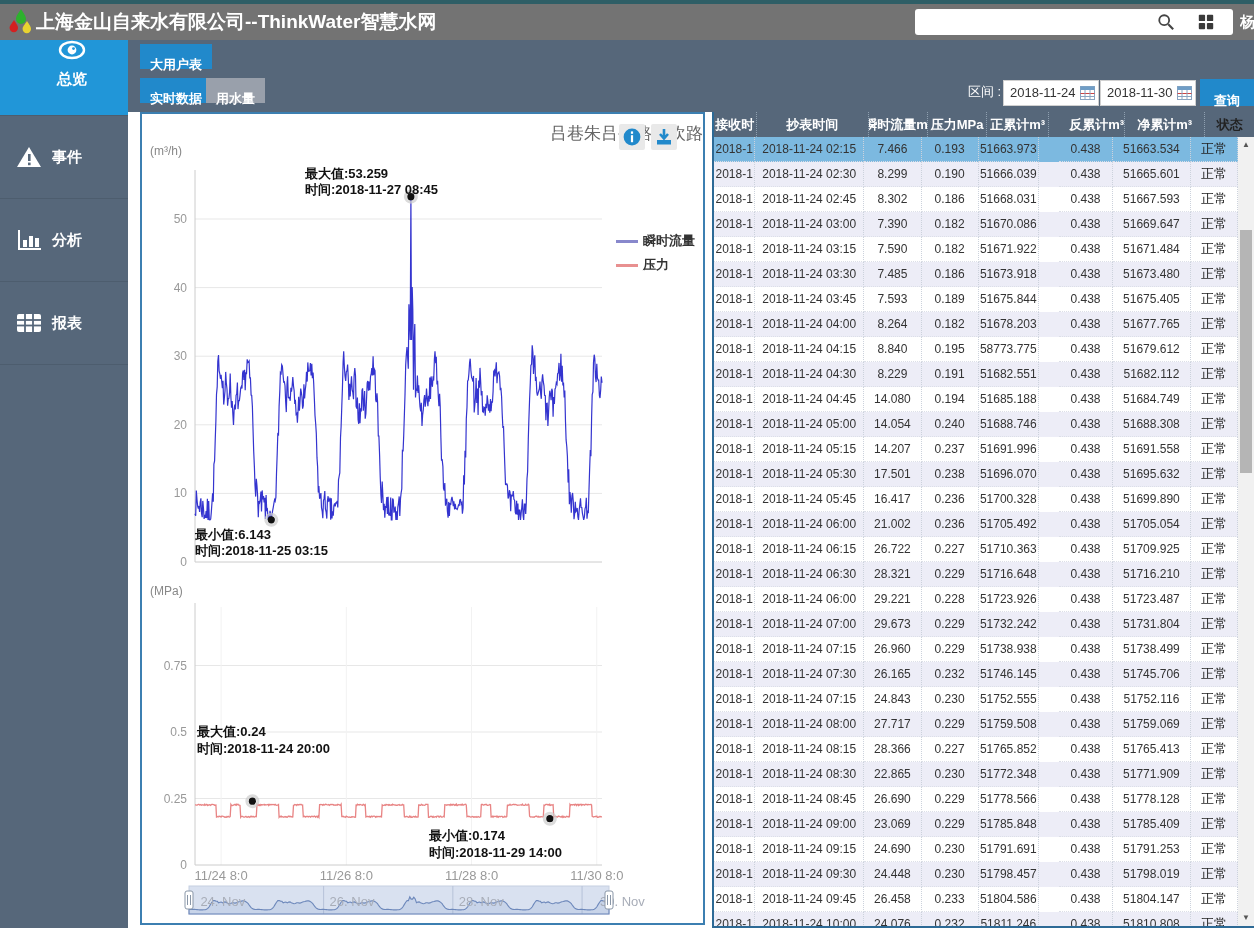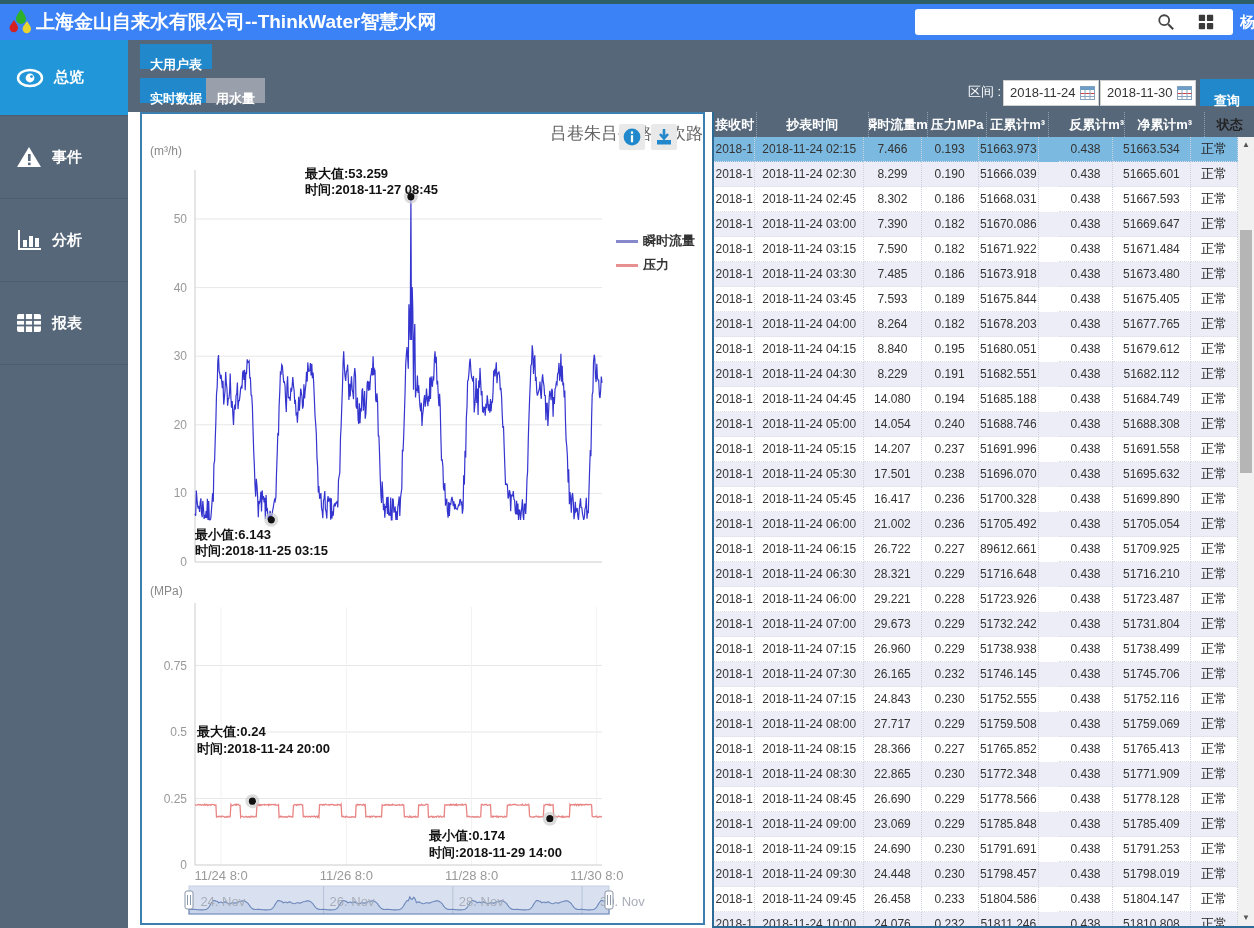--- a/index.html
+++ b/index.html
@@ -1,33 +1,33 @@
 <!DOCTYPE html>
 <html><head>
 <meta charset="utf-8">
 <style>
   html,body{margin:0;padding:0;}
   body{width:1254px;height:928px;position:relative;overflow:hidden;background:#fff;
        font-family:"Liberation Sans","DejaVu Sans",sans-serif;}
   .abs{position:absolute;}
   
   .topstrip{position:absolute;left:0;top:0;width:1254px;height:4px;background:#2e5e66;}
-  .appbar{position:absolute;left:0;top:4px;width:1254px;height:36px;background:#3b82f6;}
+  .appbar{position:absolute;left:0;top:4px;width:1254px;height:36px;background:#737373;}
   .logo{position:absolute;left:8px;top:4px;width:26px;height:28px;}
   .apptitle{position:absolute;left:36px;top:5px;color:#fff;font-size:19px;font-weight:bold;white-space:nowrap;}
   .searchbox{position:absolute;left:915px;top:5px;width:318px;height:26px;background:#fff;border-radius:3px;}
   .searchbox input{position:absolute;left:6px;top:2px;width:240px;height:20px;border:none;outline:none;font-size:13px;background:transparent;}
   .sicon{position:absolute;top:4px;width:22px;height:18px;cursor:pointer;}
   .username{position:absolute;left:1240px;top:9px;width:14px;overflow:hidden;color:#fff;font-weight:bold;font-size:15px;}
   
   .sidebar{position:absolute;left:0;top:40px;width:128px;height:888px;background:#56677a;}
   .sideitem{display:flex;align-items:center;gap:10px;padding-left:16px;color:#fff;
             font-size:15px;font-weight:bold;border-bottom:1px solid #4d5d6e;cursor:pointer;}
   .sideitem.active{background:#2196d8;}
-  .h75{height:75px;} .h80{height:82px;}
+  .h75{height:75px;flex-direction:column;} .h80{height:82px;}
   
   .tabstrip{position:absolute;left:128px;top:40px;width:1126px;height:72px;background:#56677a;}
   .btn{background:#2189cb;color:#fff;border:none;font-weight:bold;font-size:13px;cursor:pointer;
        padding:8px 10px;height:25px;line-height:25px;text-align:center;}
   .btn.gray{background:#99a0ab;}
   .moduleTab{position:absolute;left:12px;top:4px;}
   .tab1{position:absolute;left:12px;top:38px;}
   .tab2{position:absolute;left:78px;top:38px;}
   .rangeLabel{position:absolute;left:840px;top:43px;color:#fff;font-size:13px;}
   .dateinput{position:absolute;top:40px;width:94px;height:24px;background:#fff;border:1px solid #d0d0d0;font-size:13px;color:#333;}
@@ -347,21 +347,21 @@
         <div class="td c4">51678.203</div>
         <div class="td c5">0.438</div>
         <div class="td c6">51677.765</div>
         <div class="td c7">正常</div>
       </div>
       <div class="trow">
         <div class="td c0">2018-1</div>
         <div class="td c1">2018-11-24 04:15</div>
         <div class="td c2">8.840</div>
         <div class="td c3">0.195</div>
-        <div class="td c4">51680.051</div>
+        <div class="td c4">58773.775</div>
         <div class="td c5">0.438</div>
         <div class="td c6">51679.612</div>
         <div class="td c7">正常</div>
       </div>
       <div class="trow alt">
         <div class="td c0">2018-1</div>
         <div class="td c1">2018-11-24 04:30</div>
         <div class="td c2">8.229</div>
         <div class="td c3">0.191</div>
         <div class="td c4">51682.551</div>
@@ -427,21 +427,21 @@
         <div class="td c4">51705.492</div>
         <div class="td c5">0.438</div>
         <div class="td c6">51705.054</div>
         <div class="td c7">正常</div>
       </div>
       <div class="trow">
         <div class="td c0">2018-1</div>
         <div class="td c1">2018-11-24 06:15</div>
         <div class="td c2">26.722</div>
         <div class="td c3">0.227</div>
-        <div class="td c4">89612.661</div>
+        <div class="td c4">51710.363</div>
         <div class="td c5">0.438</div>
         <div class="td c6">51709.925</div>
         <div class="td c7">正常</div>
       </div>
       <div class="trow alt">
         <div class="td c0">2018-1</div>
         <div class="td c1">2018-11-24 06:30</div>
         <div class="td c2">28.321</div>
         <div class="td c3">0.229</div>
         <div class="td c4">51716.648</div>

